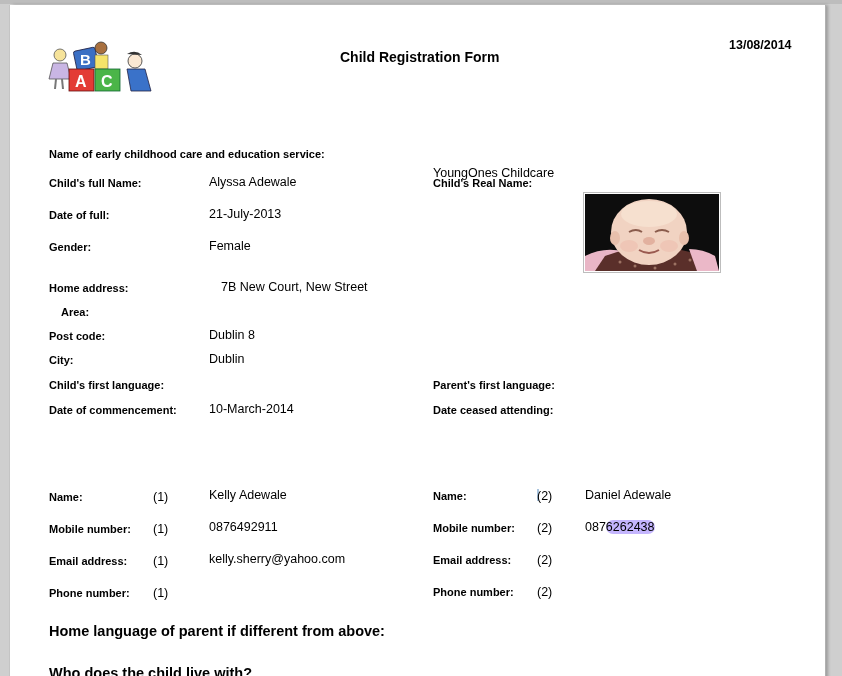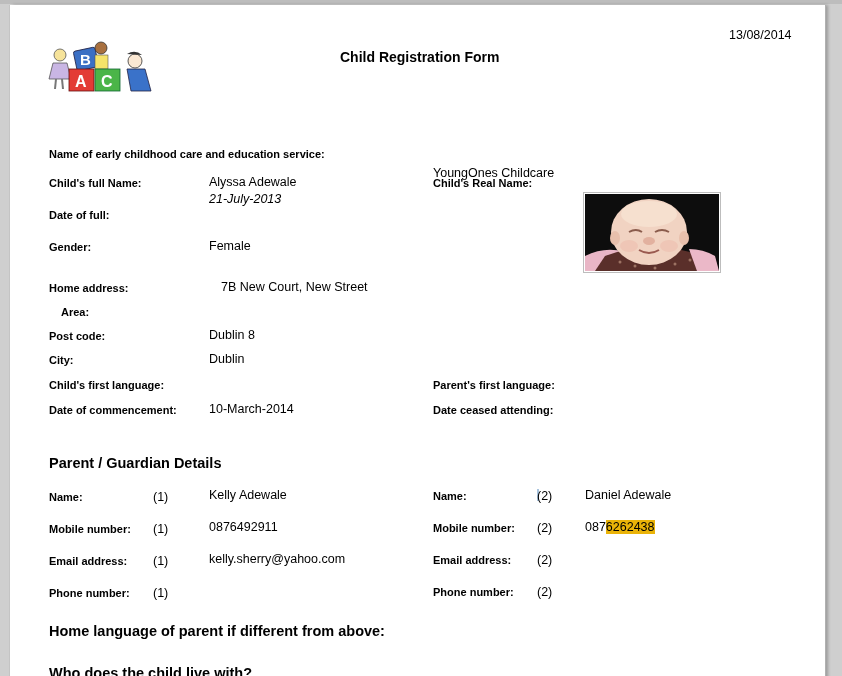--- a/index.html
+++ b/index.html
@@ -21,21 +21,21 @@
   .val { font-size: 12.5px; }
   .title { font-size: 14px; font-weight: bold; text-align: center; }
   .section { font-size: 14.5px; font-weight: bold; }
   .date { font-size: 12.5px; }
   .logo { position: absolute; left: 37px; top: 34px; width: 116px; height: 58px; }
   .photo {
     position: absolute; left: 573px; top: 187px; width: 134px; height: 77px;
     border: 1px solid #bdbdbd; padding: 1px; background: #fff;
   }
   .photo-inner { width: 134px; height: 77px; background: #0c0c0c; position: relative; overflow: hidden; }
-  .sel { background: #eab308; }
+  .sel { background: #c4b5fd; border-radius: 7px; }
   .cursor-mark { display: inline-block; width: 2px; height: 12px; background: #a9c4de; vertical-align: -1px; margin-right: -2px; }
 </style>
 </head>
 <body>
 
 <div class="topbar"></div>
 
 <div class="page">
 
   <div class="logo">
@@ -58,21 +58,21 @@
       <rect x="48" y="30" width="25" height="22" fill="#4bb548" stroke="#163" stroke-width="0.8"></rect>
       <text x="54" y="48" font-size="16" font-weight="bold" fill="#fff" font-family="Liberation Sans, sans-serif">C</text>
 
       <circle cx="88" cy="22" r="7" fill="#fbe8d3" stroke="#333" stroke-width="0.8"></circle>
       <path d="M80 15 Q88 10 95 16" fill="#333"></path>
       <path d="M80 30 L98 30 L104 52 L84 52 Z" fill="#3a72c9" stroke="#224" stroke-width="0.8"></path>
     </svg>
   </div>
 
   <div class="abs title" style="left:330px; top:44px;">Child Registration Form</div>
-  <div class="abs date" style="left:719px; top:23px;">13/08/2014</div>
+  <div class="abs date" style="left:719px; top:33px;font-weight:bold;">13/08/2014</div>
 
   <div class="abs lbl" style="left:39px; top:143px;">Name of early childhood care and education service:</div>
   <div class="abs val" style="left:423px; top:141px;margin-top:20px;">YoungOnes Childcare</div>
 
   <div class="abs lbl" style="left:39px; top:172px;">Child's full Name:</div>
   <div class="abs val" style="left:199px; top:170px;">Alyssa Adewale</div>
   <div class="abs lbl" style="left:423px; top:172px;">Child's Real Name:</div>
 
   <div class="photo">
     <div class="photo-inner">
@@ -96,21 +96,21 @@
         <path d="M70 38 Q77 34 84 38" stroke="#8a5c4c" stroke-width="2" fill="none"></path>
         <ellipse cx="64" cy="47" rx="6" ry="4" fill="#e2b19f"></ellipse>
         <path d="M54 56 Q64 62 74 56" stroke="#9a5a50" stroke-width="2" fill="none"></path>
         <ellipse cx="44" cy="52" rx="9" ry="6" fill="#eec0b0" opacity="0.7"></ellipse>
         <ellipse cx="84" cy="52" rx="9" ry="6" fill="#eec0b0" opacity="0.7"></ellipse>
       </svg>
     </div>
   </div>
 
   <div class="abs lbl" style="left:39px; top:204px;">Date of full:</div>
-  <div class="abs val" style="left:199px; top:187px;font-style:italic;">21-July-2013</div>
+  <div class="abs val" style="left:199px; top:202px;">21-July-2013</div>
 
   <div class="abs lbl" style="left:39px; top:236px;">Gender:</div>
   <div class="abs val" style="left:199px; top:234px;">Female</div>
 
   <div class="abs lbl" style="left:39px; top:277px;">Home address:</div>
   <div class="abs val" style="left:199px; top:275px;margin-left:12px;">7B New Court, New Street</div>
 
   <div class="abs lbl" style="left:51px; top:301px;">Area:</div>
 
   <div class="abs lbl" style="left:39px; top:325px;">Post code:</div>
@@ -119,21 +119,20 @@
   <div class="abs lbl" style="left:39px; top:349px;">City:</div>
   <div class="abs val" style="left:199px; top:347px;">Dublin</div>
 
   <div class="abs lbl" style="left:39px; top:374px;">Child's first language:</div>
   <div class="abs lbl" style="left:423px; top:374px;">Parent's first language:</div>
 
   <div class="abs lbl" style="left:39px; top:399px;">Date of commencement:</div>
   <div class="abs val" style="left:199px; top:397px;">10-March-2014</div>
   <div class="abs lbl" style="left:423px; top:399px;">Date ceased attending:</div>
 
-  <div class="abs section" style="left:39px; top:450px;">Parent / Guardian Details</div>
 
   <div class="abs lbl" style="left:39px; top:486px;">Name:</div>
   <div class="abs val" style="left:143px; top:485px;">(1)</div>
   <div class="abs val" style="left:199px; top:483px;">Kelly Adewale</div>
 
   <div class="abs lbl" style="left:39px; top:518px;">Mobile number:</div>
   <div class="abs val" style="left:143px; top:517px;">(1)</div>
   <div class="abs val" style="left:199px; top:515px;">0876492911</div>
 
   <div class="abs lbl" style="left:39px; top:550px;">Email address:</div>

